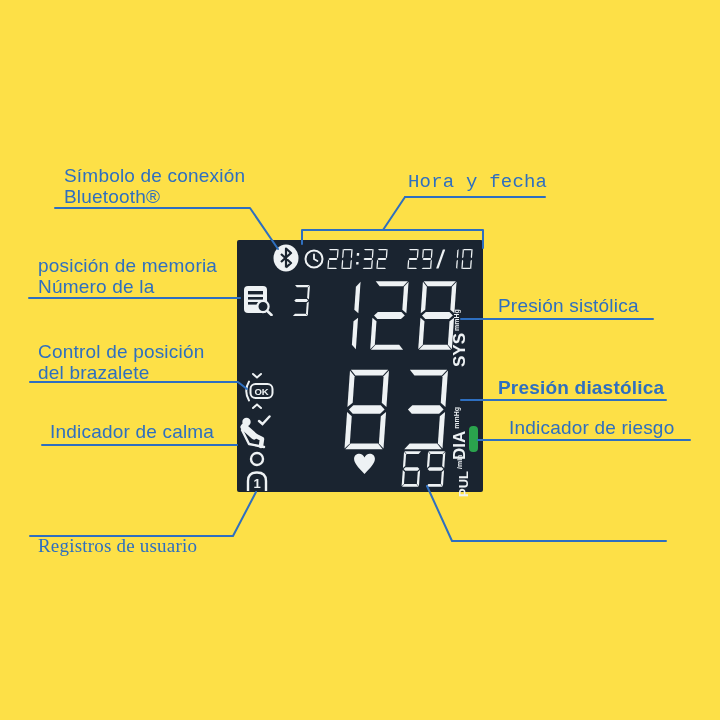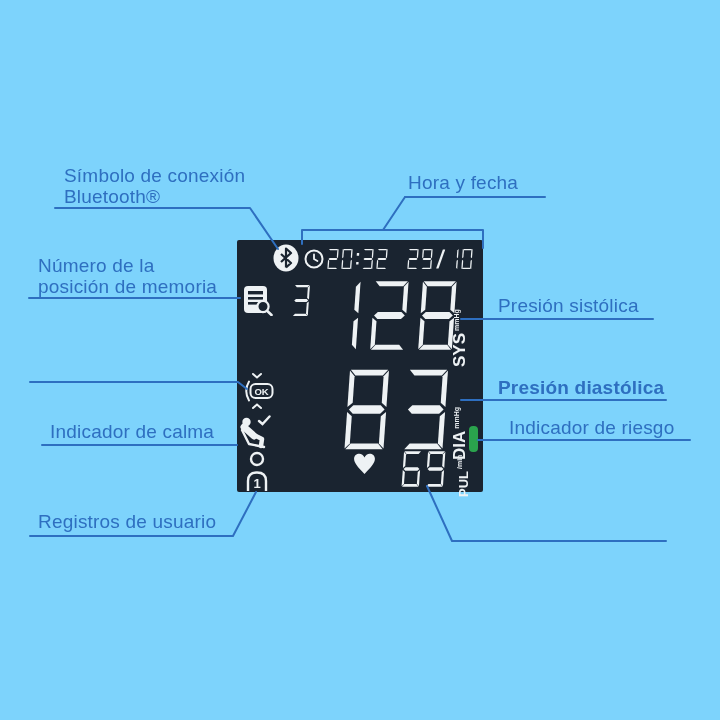--- a/index.html
+++ b/index.html
@@ -1,28 +1,28 @@
 <!DOCTYPE html>
 <html><head>
 <meta charset="utf-8">
 <style>
   html,body{margin:0;padding:0;background:#ffffff;}
-  .canvas{position:relative;width:720px;height:720px;background:#7dd3fc;overflow:hidden;
+  .canvas{position:relative;width:720px;height:720px;background:#fde047;overflow:hidden;
           font-family:"Liberation Sans",sans-serif;}
   
   .lines{position:absolute;left:0;top:0;width:720px;height:720px;z-index:6;pointer-events:none;}
   .lines polyline,.lines line{stroke:#2e6fc0;stroke-width:2;fill:none;stroke-linecap:round;stroke-linejoin:round;}
   
   .callout{position:absolute;color:#2e6fc0;font-size:19px;line-height:21px;letter-spacing:.2px;z-index:4;white-space:nowrap;}
   .co-bt{left:64px;top:165px;}
-  .co-hora{left:408px;top:172px;}
+  .co-hora{left:408px;top:172px;font-family:Liberation Mono, monospace;}
   .co-mem{left:38px;top:255px;}
   .co-cuff{left:38px;top:341px;}
   .co-calm{left:50px;top:421px;}
-  .co-users{left:38px;top:511px;}
+  .co-users{left:38px;top:535px;font-family:Liberation Serif, serif;}
   .co-sys{left:498px;top:295px;text-align:center;}
   .co-dia{left:498px;top:377px;font-weight:bold;}
   .co-risk{left:509px;top:417px;text-align:right;}
   .co-pulse{left:457px;top:515px;}
   
   .display{position:absolute;left:237px;top:240px;width:246px;height:252px;background:#1a2430;z-index:2;border-radius:2px;}
   .display .abs{position:absolute;}
   [data-sevenseg]{display:flex;align-items:stretch;}
   [data-sevenseg] svg{fill:#eef2f4;}
   .seg-time{left:90px;top:7px;}
@@ -67,22 +67,26 @@
   </svg>
 
   <div class="callout co-bt">
     <div>Símbolo de conexión</div>
     <div>Bluetooth®</div>
   </div>
   <div class="callout co-hora">
     <div>Hora y fecha</div>
   </div>
   <div class="callout co-mem">
+    <div>posición de memoria</div>
     <div>Número de la</div>
-    <div>posición de memoria</div>
+  </div>
+  <div class="callout co-cuff">
+    <div>Control de posición</div>
+    <div>del brazalete</div>
   </div>
   <div class="callout co-calm">
     <div>Indicador de calma</div>
   </div>
   <div class="callout co-users">
     <div>Registros de usuario</div>
   </div>
   <div class="callout co-sys">
     <div>Presión sistólica</div>
   </div>

